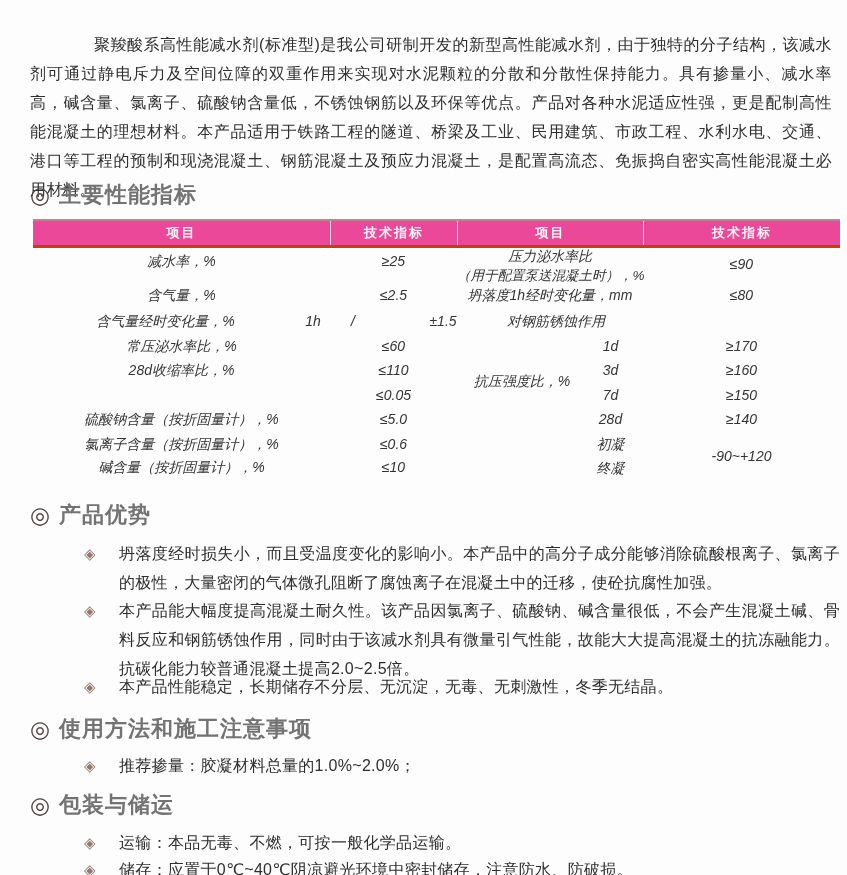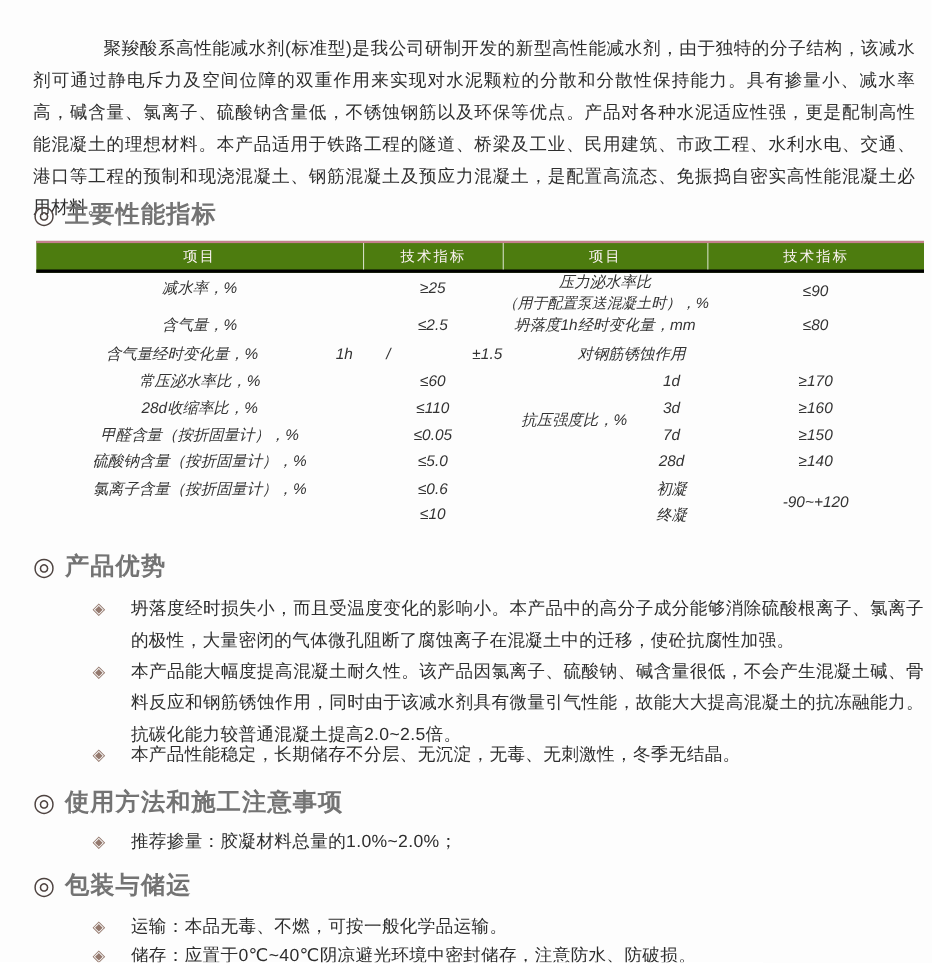--- a/index.html
+++ b/index.html
@@ -17,22 +17,22 @@
   .section-heading{
     position:absolute;left:30px;display:flex;align-items:center;gap:8px;
     font-size:22px;font-weight:bold;letter-spacing:1px;
   }
   .section-heading .ring{color:#4e4340;font-weight:normal;font-size:23px;}
   .section-heading .ht{color:#737373;}
   
   .perf-table{position:absolute;top:219px;left:33px;width:807px;height:264px;font-size:14px;}
   .thead{
     position:absolute;top:0;left:0;width:807px;height:24px;display:flex;
-    background:#4d7c0f;border-top:2px solid #c5808d;border-bottom:3px solid #000000;
-    color:#fdf4f5;font-size:13px;letter-spacing:2px;
+    background:#ec4899;border-top:2px solid #c5808d;border-bottom:3px solid #c2410c;
+    color:#fdf4f5;font-size:13px;letter-spacing:2px;font-weight:bold;
   }
   .th{display:flex;align-items:center;justify-content:center;box-sizing:border-box;}
   .th+.th{border-left:1px solid rgba(255,255,255,.75);}
   .th.c1{width:297px;} .th.c2{width:127px;} .th.c3{width:186px;} .th.c4{width:197px;}
   .tcell{
     position:absolute;height:24px;line-height:24px;text-align:center;
     white-space:nowrap;color:#333;font-style:italic;
   }
   
   .bullet{position:absolute;left:84px;width:756px;display:flex;align-items:flex-start;}
@@ -70,39 +70,39 @@
     <div class="tcell" style="top:90px;left:262px;width:36px">1h</div>
     <div class="tcell" style="top:90px;left:305px;width:30px">/</div>
     <div class="tcell" style="top:90px;left:380px;width:60px">±1.5</div>
 
     <div class="tcell" style="top:115px;left:0;width:297px">常压泌水率比，%</div>
     <div class="tcell" style="top:115px;left:297px;width:127px">≤60</div>
 
     <div class="tcell" style="top:139px;left:0;width:297px">28d收缩率比，%</div>
     <div class="tcell" style="top:139px;left:297px;width:127px">≤110</div>
 
-    <div class="tcell" style="top:164px;left:0;width:297px">甲醛含量（按折固量计），%</div>
     <div class="tcell" style="top:164px;left:297px;width:127px">≤0.05</div>
 
     <div class="tcell" style="top:188px;left:0;width:297px">硫酸钠含量（按折固量计），%</div>
     <div class="tcell" style="top:188px;left:297px;width:127px">≤5.0</div>
 
     <div class="tcell" style="top:213px;left:0;width:297px">氯离子含量（按折固量计），%</div>
     <div class="tcell" style="top:213px;left:297px;width:127px">≤0.6</div>
 
+    <div class="tcell" style="top:236px;left:0;width:297px">碱含量（按折固量计），%</div>
     <div class="tcell" style="top:236px;left:297px;width:127px">≤10</div>
 
     <div class="tcell" style="top:45px;left:424px;width:186px;font-size:13.5px">（用于配置泵送混凝土时），%</div>
     <div class="tcell" style="top:25px;left:424px;width:186px">压力泌水率比</div>
     <div class="tcell" style="top:33px;left:610px;width:197px">≤90</div>
 
     <div class="tcell" style="top:64px;left:424px;width:186px">坍落度1h经时变化量，mm</div>
     <div class="tcell" style="top:64px;left:610px;width:197px">≤80</div>
 
-    <div class="tcell" style="top:90px;left:448px;width:186px">对钢筋锈蚀作用</div>
+    <div class="tcell" style="top:90px;left:430px;width:186px">对钢筋锈蚀作用</div>
 
     <div class="tcell" style="top:150px;left:424px;width:130px">抗压强度比，%</div>
 
     <div class="tcell" style="top:115px;left:540px;width:75px">1d</div>
     <div class="tcell" style="top:115px;left:610px;width:197px">≥170</div>
     <div class="tcell" style="top:139px;left:540px;width:75px">3d</div>
     <div class="tcell" style="top:139px;left:610px;width:197px">≥160</div>
     <div class="tcell" style="top:164px;left:540px;width:75px">7d</div>
     <div class="tcell" style="top:164px;left:610px;width:197px">≥150</div>
     <div class="tcell" style="top:188px;left:540px;width:75px">28d</div>

